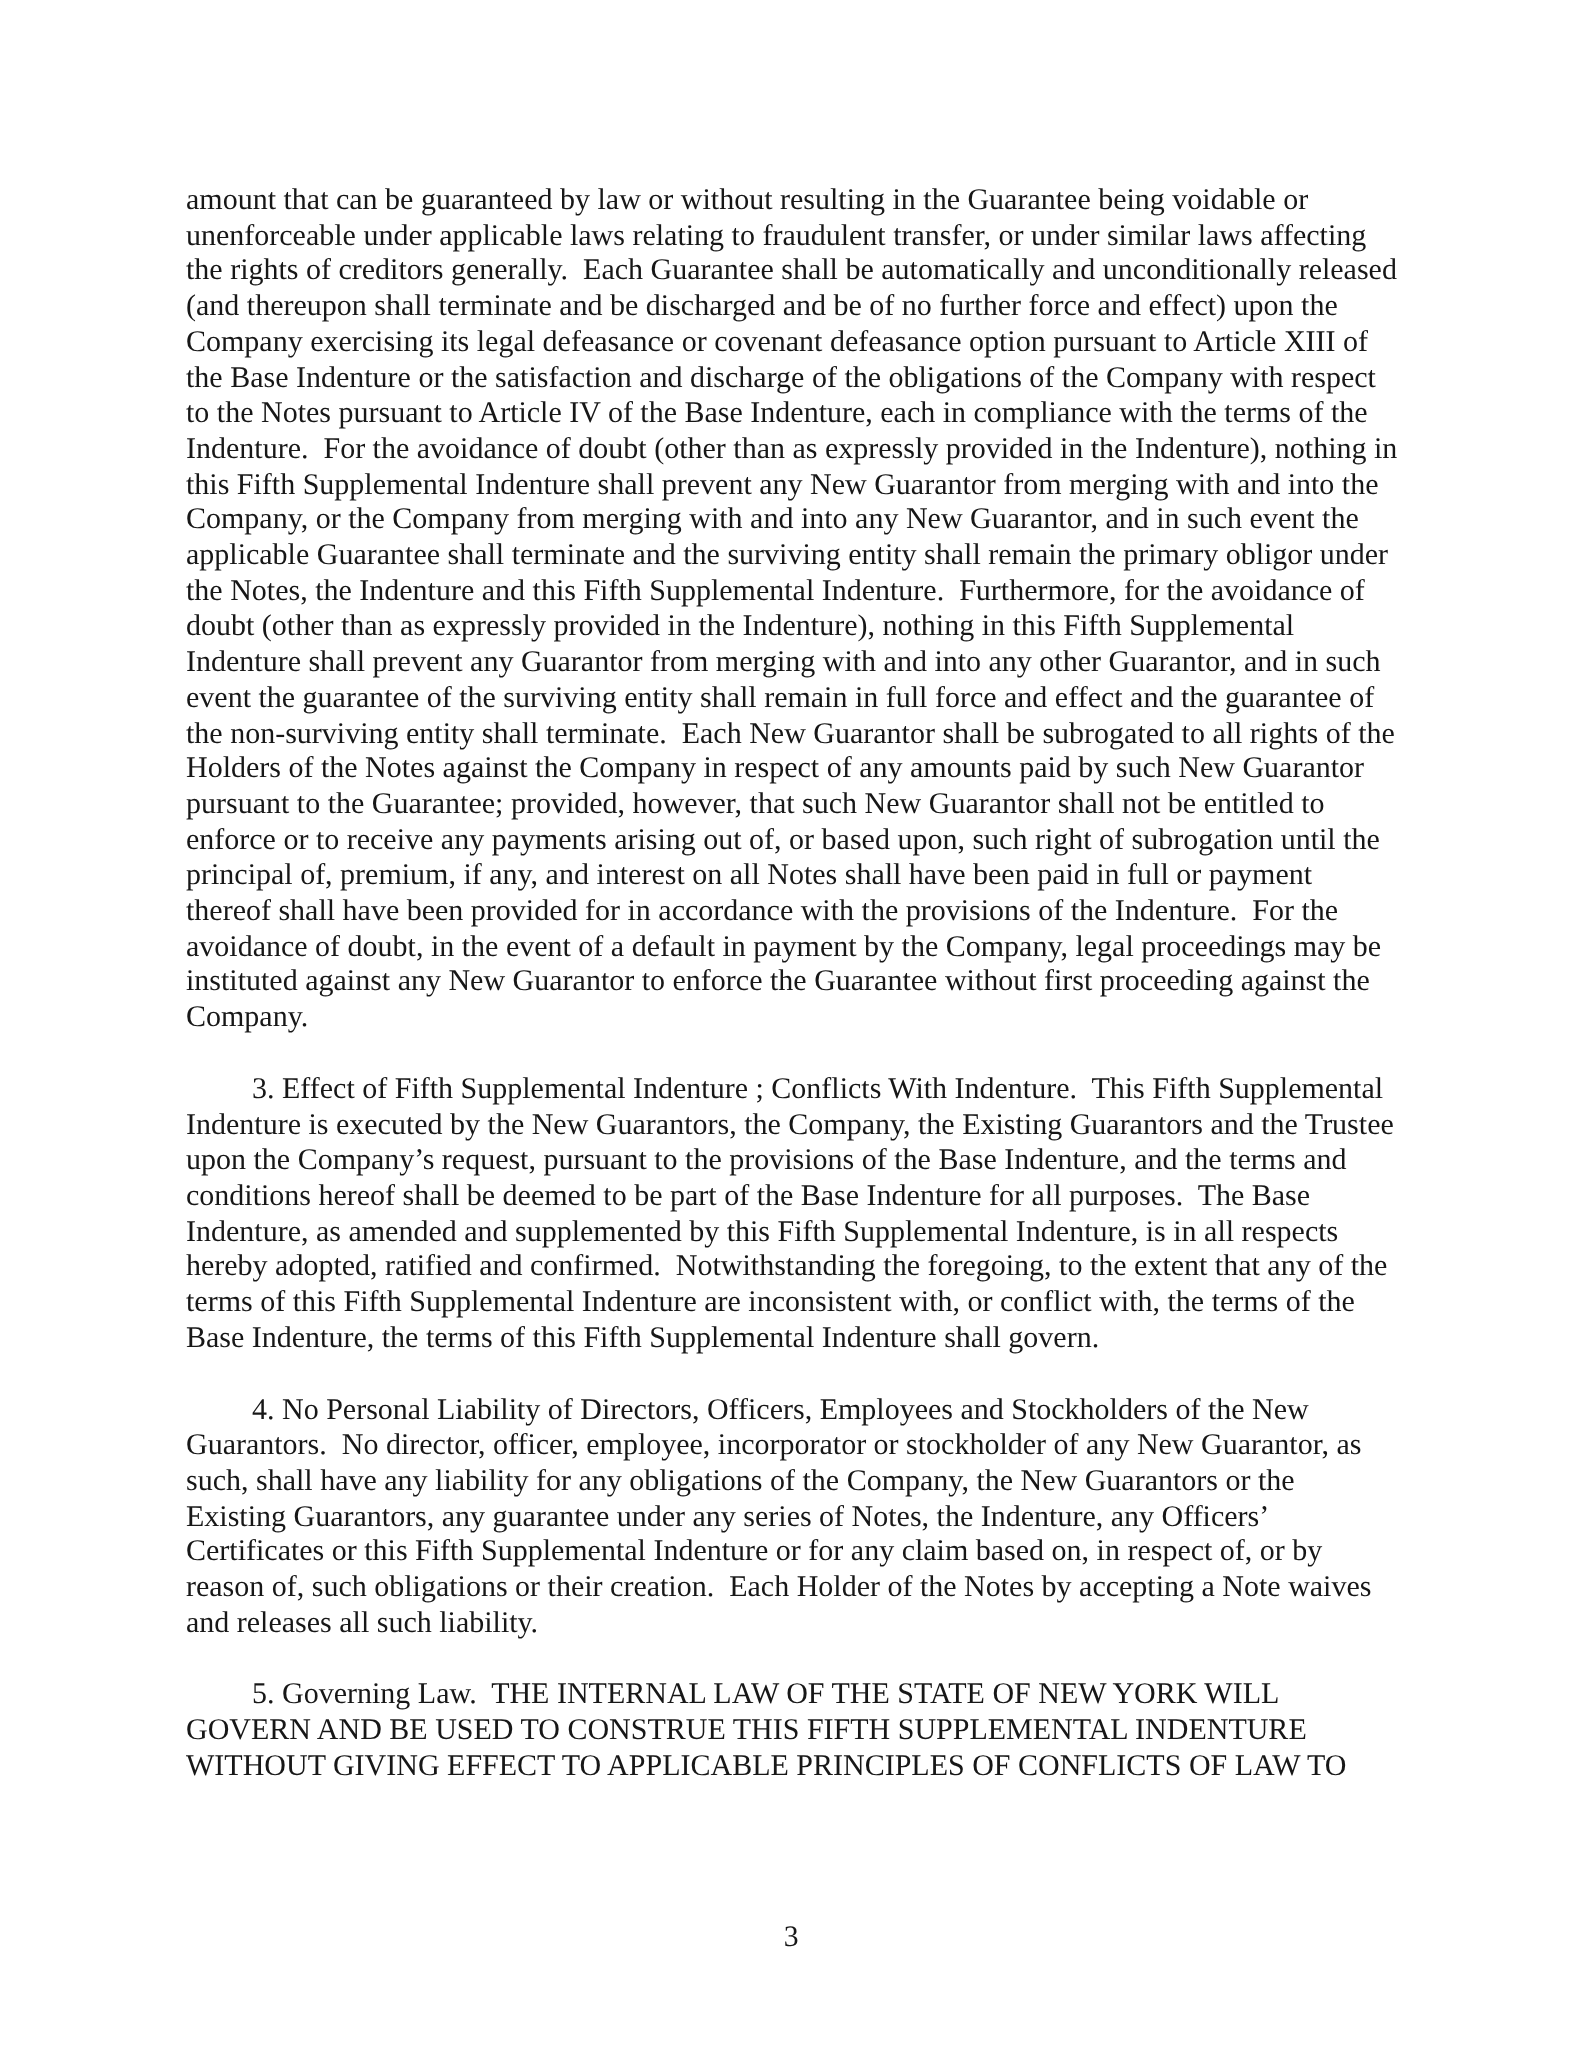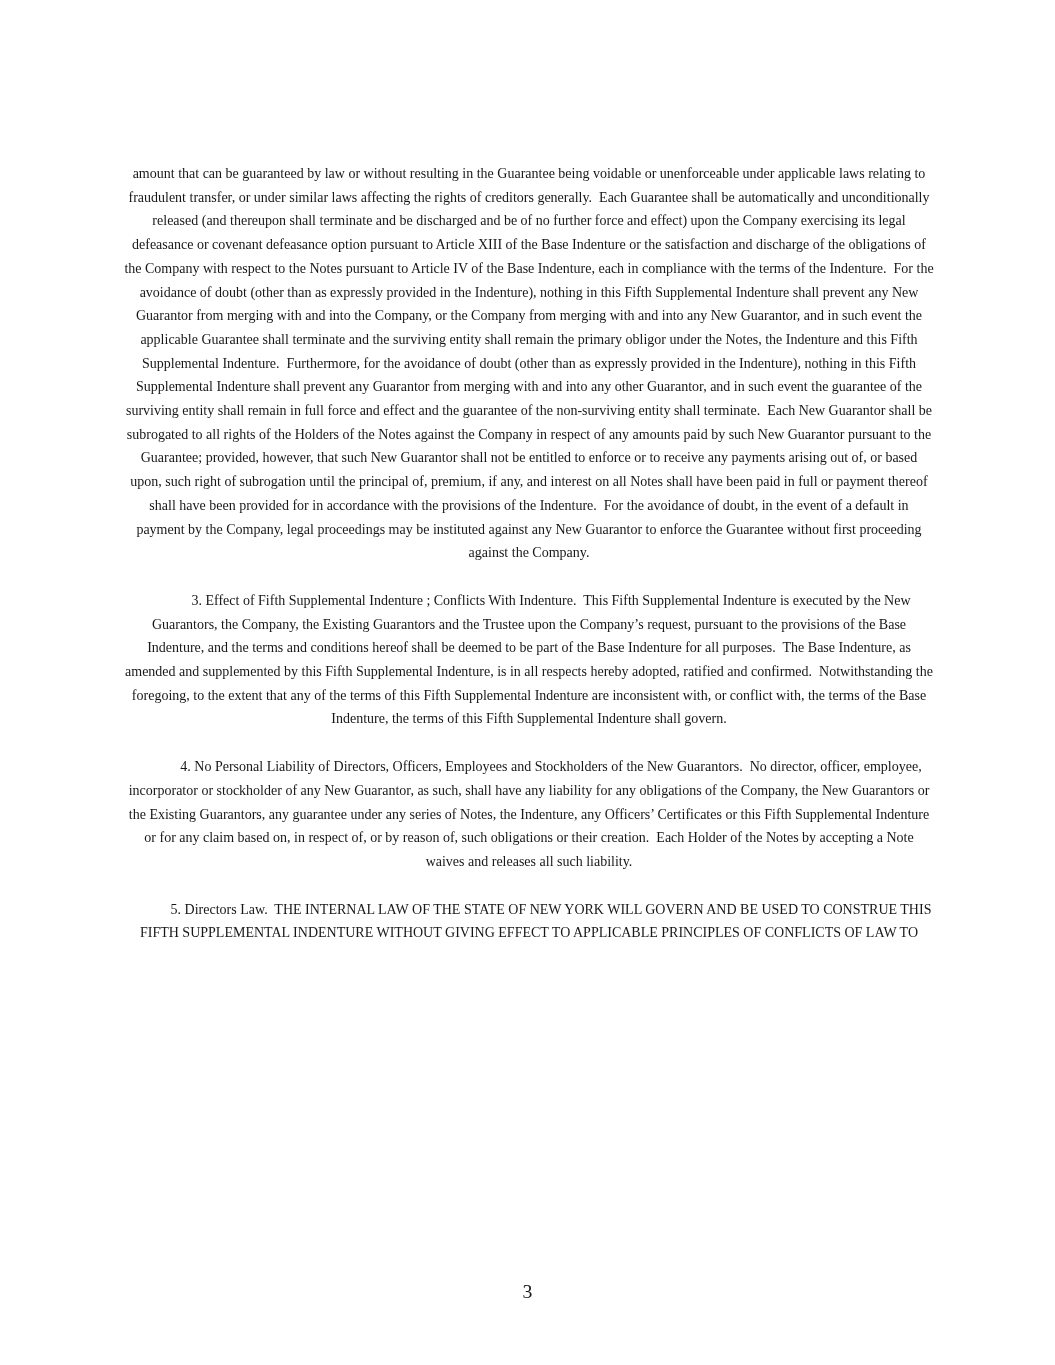--- a/index.html
+++ b/index.html
@@ -13,25 +13,24 @@
     height: 1365px;
     background: #ffffff;
     overflow: hidden;
   }
   .doc-body {
     position: absolute;
     left: 124px;
     top: 122px;
     width: 810px;
     font-family: "Liberation Serif", "DejaVu Serif", serif;
-    font-size: 14px;
+    font-size: 20px;
     line-height: 23.7px;
     color: #171717;
-    text-align: center;
-    margin-top: 40px;
+    text-align: left;
   }
   .para {
     margin: 0;
     white-space: pre-wrap;
   }
   .para + .para {
     margin-top: 24px;
   }
   .para.indent {
     text-indent: 44px;
@@ -57,19 +56,19 @@
 <div class="sheet">
 
   <div class="doc-body">
 
     <p class="para"><span>amount that can be guaranteed by law or without resulting in the Guarantee being voidable or unenforceable under applicable laws relating to fraudulent transfer, or under similar laws affecting the rights of creditors generally.  Each Guarantee shall be automatically and unconditionally released (and thereupon shall terminate and be discharged and be of no further force and effect) upon the Company exercising its legal defeasance or covenant defeasance option pursuant to Article XIII of the Base Indenture or the satisfaction and discharge of the obligations of the Company with respect to the Notes pursuant to Article IV of the Base Indenture, each in compliance with the terms of the Indenture.  For the avoidance of doubt (other than as expressly provided in the Indenture), nothing in this Fifth Supplemental Indenture shall prevent any New Guarantor from merging with and into the Company, or the Company from merging with and into any New Guarantor, and in such event the applicable Guarantee shall terminate and the surviving entity shall remain the primary obligor under the Notes, the Indenture and this Fifth Supplemental Indenture.  Furthermore, for the avoidance of doubt (other than as expressly provided in the Indenture), nothing in this Fifth Supplemental Indenture shall prevent any Guarantor from merging with and into any other Guarantor, and in such event the guarantee of the surviving entity shall remain in full force and effect and the guarantee of the non-surviving entity shall terminate.  Each New Guarantor shall be subrogated to all rights of the Holders of the Notes against the Company in respect of any amounts paid by such New Guarantor pursuant to the Guarantee; provided, however, that such New Guarantor shall not be entitled to enforce or to receive any payments arising out of, or based upon, such right of subrogation until the principal of, premium, if any, and interest on all Notes shall have been paid in full or payment thereof shall have been provided for in accordance with the provisions of the Indenture.  For the avoidance of doubt, in the event of a default in payment by the Company, legal proceedings may be instituted against any New Guarantor to enforce the Guarantee without first proceeding against the Company.</span></p>
 
     <p class="para indent"><span>3. </span><span class="u">Effect of Fifth Supplemental Indenture ; Conflicts With Indenture</span><span>.  This Fifth Supplemental Indenture is executed by the New Guarantors, the Company, the Existing Guarantors and the Trustee upon the Company’s request, pursuant to the provisions of the Base Indenture, and the terms and conditions hereof shall be deemed to be part of the Base Indenture for all purposes.  The Base Indenture, as amended and supplemented by this Fifth Supplemental Indenture, is in all respects hereby adopted, ratified and confirmed.  Notwithstanding the foregoing, to the extent that any of the terms of this Fifth Supplemental Indenture are inconsistent with, or conflict with, the terms of the Base Indenture, the terms of this Fifth Supplemental Indenture shall govern.</span></p>
 
     <p class="para indent"><span>4. </span><span class="u">No Personal Liability of Directors, Officers, Employees and Stockholders of the New Guarantors</span><span>.  No director, officer, employee, incorporator or stockholder of any New Guarantor, as such, shall have any liability for any obligations of the Company, the New Guarantors or the Existing Guarantors, any guarantee under any series of Notes, the Indenture, any Officers’ Certificates or this Fifth Supplemental Indenture or for any claim based on, in respect of, or by reason of, such obligations or their creation.  Each Holder of the Notes by accepting a Note waives and releases all such liability.</span></p>
 
-    <p class="para indent"><span>5. </span><span class="u">Directors Law</span><span>.  THE INTERNAL LAW OF THE STATE OF NEW YORK WILL GOVERN AND BE USED TO CONSTRUE THIS FIFTH SUPPLEMENTAL INDENTURE WITHOUT GIVING EFFECT TO APPLICABLE PRINCIPLES OF CONFLICTS OF LAW TO</span></p>
+    <p class="para indent"><span>5. </span><span class="u">Governing Law</span><span>.  THE INTERNAL LAW OF THE STATE OF NEW YORK WILL GOVERN AND BE USED TO CONSTRUE THIS FIFTH SUPPLEMENTAL INDENTURE WITHOUT GIVING EFFECT TO APPLICABLE PRINCIPLES OF CONFLICTS OF LAW TO</span></p>
 
   </div>
 
   <div class="page-num">3</div>
 
 </div>
 
 </body></html>

